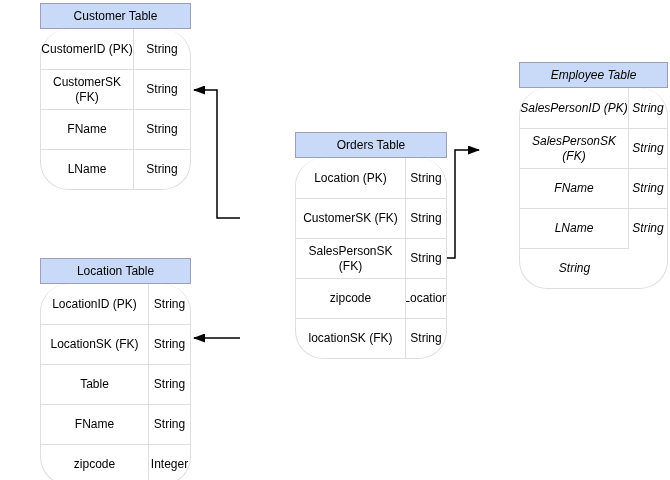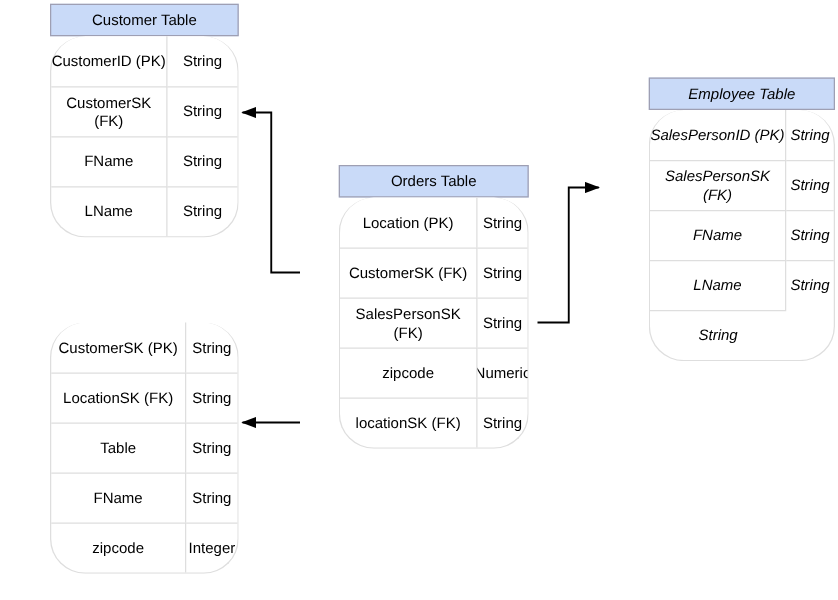--- a/index.html
+++ b/index.html
@@ -68,21 +68,21 @@
     overflow: hidden;
   }
   .er-cell.col1 {
     border-right: 1px solid var(--cell-border, #dedede);
   }
   .er-body .er-cell:nth-child(-n+2) {
     border-top: none;
   }
   
   .t-customer { left: 2px;   top: 3px;   width: 189px; --c1: 93px; }
-  .t-orders   { left: 233px; top: 132px; width: 190px; --c1: 110px; }
+  .t-orders   { left: 257px; top: 132px; width: 190px; --c1: 110px; }
   .t-employee { left: 481px; top: 62px;  width: 187px; font-style: italic; --c1: 109px; }
   .t-location { left: 2px;   top: 258px; width: 189px; --c1: 108px; }
 </style>
 </head>
 <body>
 
 <div class="canvas" style="--bg: #ffffff; --header-fill: #c9daf8; --header-border: #9e9fb3; --cell-border: #dedede; --connector: #000000; --text: #000000;">
 
   <svg class="connectors" viewBox="0 0 670 480" xmlns="http://www.w3.org/2000/svg">
     <defs>
@@ -114,21 +114,21 @@
     <div class="er-header">Orders Table</div>
     <div class="er-body">
         <div class="er-cell col1">Location (PK)</div>
         <div class="er-cell col2">String</div>
         <div class="er-cell col1">CustomerSK (FK)</div>
         <div class="er-cell col2">String</div>
         <div class="er-cell col1">SalesPersonSK
 (FK)</div>
         <div class="er-cell col2">String</div>
         <div class="er-cell col1">zipcode</div>
-        <div class="er-cell col2">Numeric</div>
+        <div class="er-cell col2">Location</div>
         <div class="er-cell col1">locationSK (FK)</div>
         <div class="er-cell col2">String</div>
       </div>
   </div>
 
   <div class="er-table t-employee">
     <div class="er-header">Employee Table</div>
     <div class="er-body">
         <div class="er-cell col1">SalesPersonID (PK)</div>
         <div class="er-cell col2">String</div>
@@ -137,22 +137,23 @@
         <div class="er-cell col2">String</div>
         <div class="er-cell col1">FName</div>
         <div class="er-cell col2">String</div>
         <div class="er-cell col1">LName</div>
         <div class="er-cell col2">String</div>
         <div class="er-cell col2">String</div>
       </div>
   </div>
 
   <div class="er-table t-location">
+    <div class="er-header">Location Table</div>
     <div class="er-body">
-        <div class="er-cell col1">CustomerSK (PK)</div>
+        <div class="er-cell col1">LocationID (PK)</div>
         <div class="er-cell col2">String</div>
         <div class="er-cell col1">LocationSK (FK)</div>
         <div class="er-cell col2">String</div>
         <div class="er-cell col1">Table</div>
         <div class="er-cell col2">String</div>
         <div class="er-cell col1">FName</div>
         <div class="er-cell col2">String</div>
         <div class="er-cell col1">zipcode</div>
         <div class="er-cell col2">Integer</div>
       </div>

